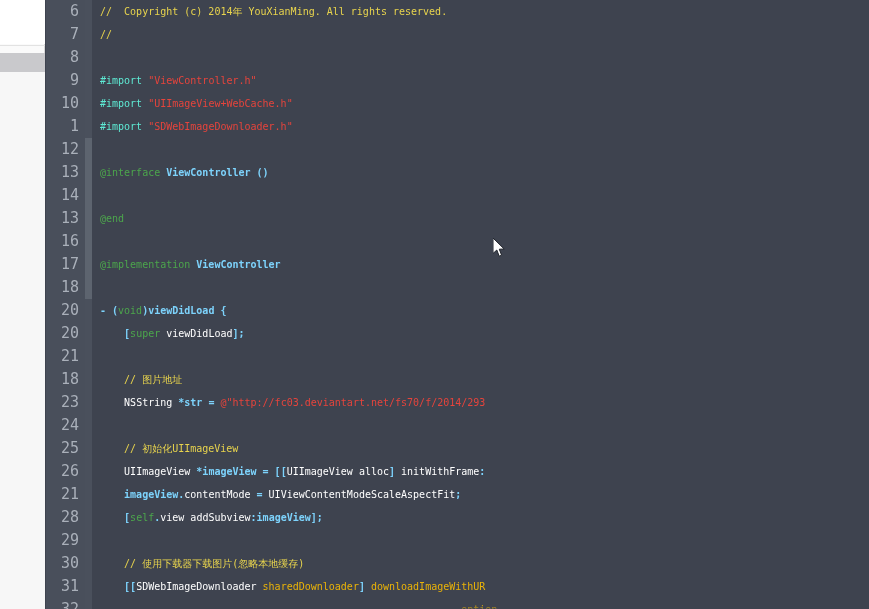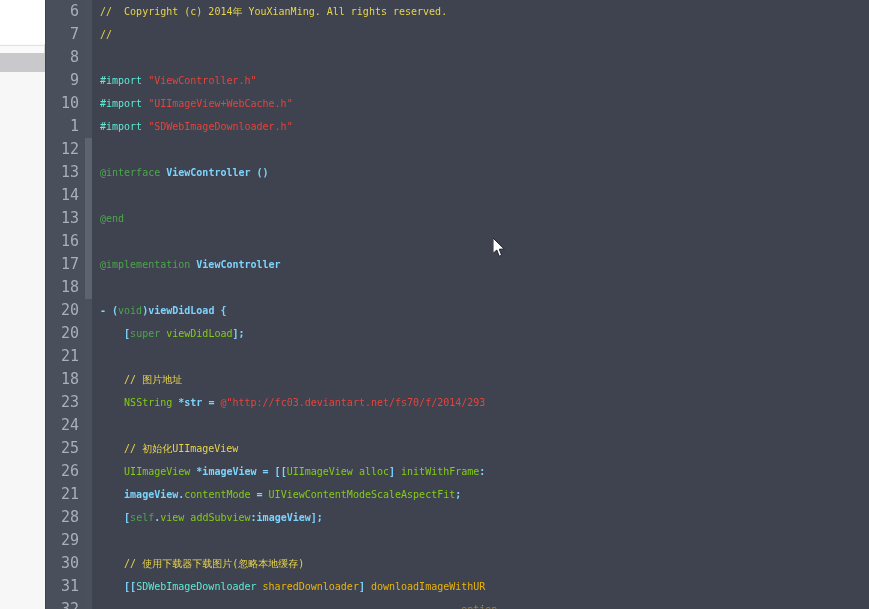--- a/index.html
+++ b/index.html
@@ -116,23 +116,23 @@
     white-space: pre;
     padding-left: 8px;
     color: #e6e6e6;
   }
 
   
   .t-comment   { color: #e8d44d; }
   .t-pre       { color: #5eead4; }
   .t-string    { color: #e6443c; }
   .t-keyword   { color: #4ca64c; }
-  .t-type      { color: #84cc16; text-align: right; }
+  .t-type      { color: #ffffff; text-align: right; }
   .t-plain     { color: #7dd3fc; font-weight: bold; }
-  .t-class     { color: #5eead4; margin-top: 28px; }
+  .t-class     { color: #ffffff; margin-top: 28px; }
   .t-method    { color: #eab308; }
 
   
   .cursor {
     position: absolute;
     left: 493px; top: 238px;
     width: 14px; height: 20px;
     pointer-events: none;
   }
 

